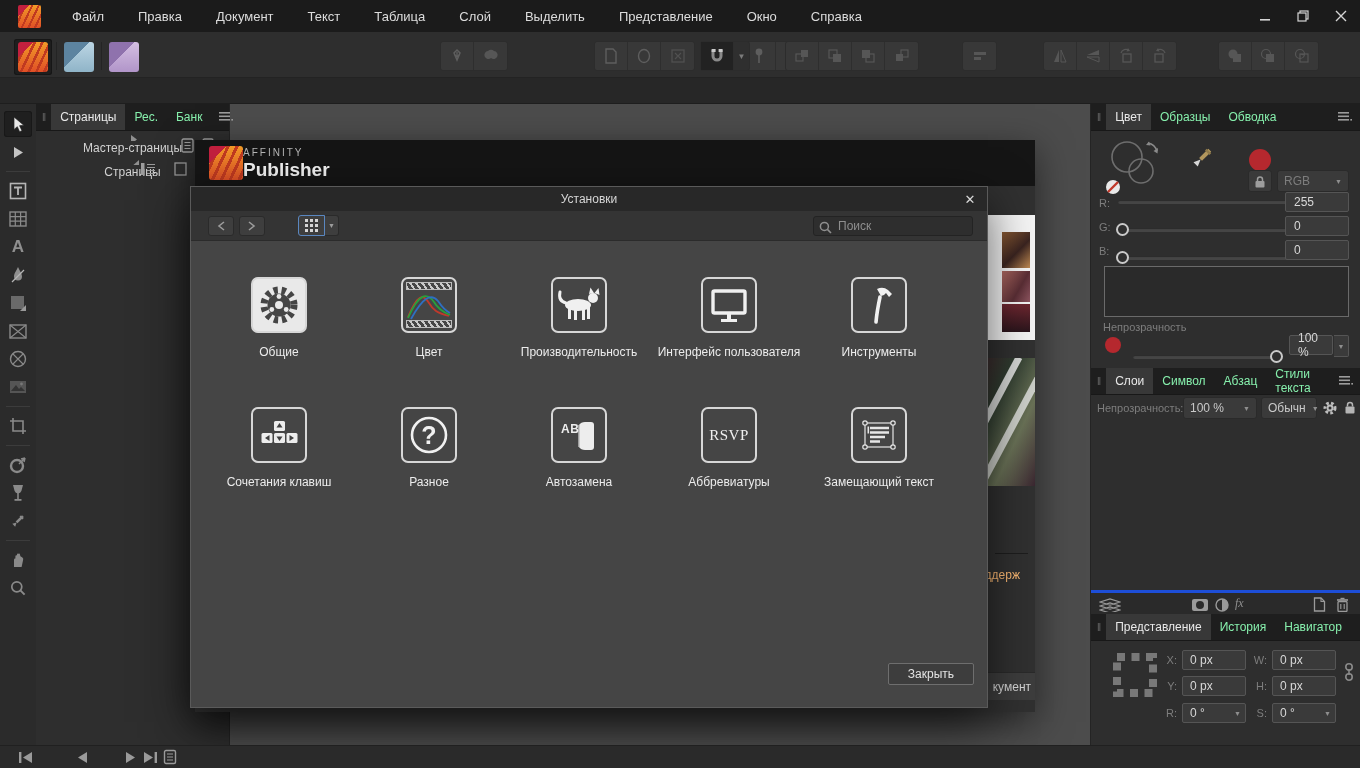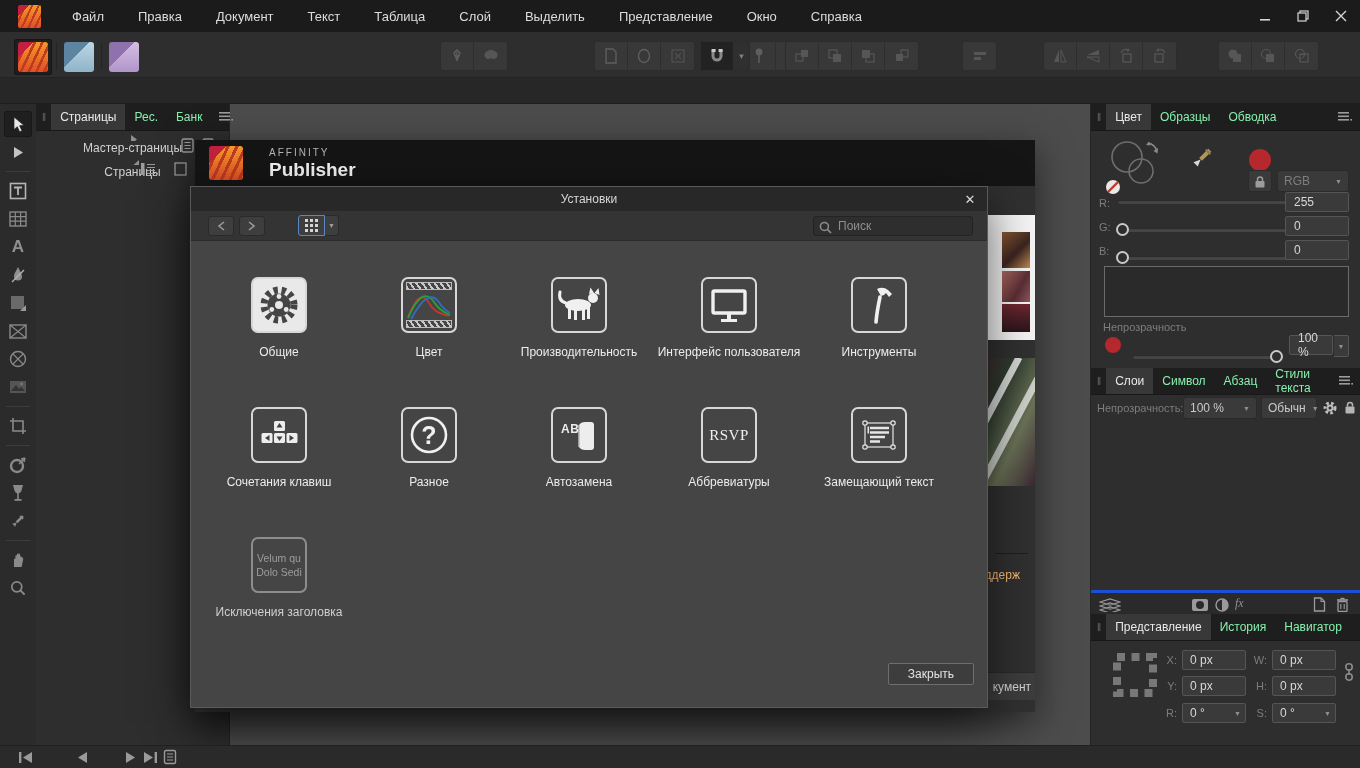--- a/index.html
+++ b/index.html
@@ -51,21 +51,21 @@
   .grip{color:#6a6a6a;font-size:10px;display:flex;align-items:center;padding:0 4px 0 6px;letter-spacing:1px;}
   .burger{margin-left:auto;display:flex;align-items:center;padding:0 8px;}
   .lp-row{height:20px;display:flex;align-items:center;font-size:12px;color:#d2d2d2;position:relative;margin-top:4px;flex-direction:column;}
 
   
   #canvas{left:230px;top:104px;width:860px;height:641px;background:#4c4c4c;z-index:1;}
   #welcome{left:195px;top:140px;width:840px;height:572px;background:#303030;box-shadow:0 10px 34px rgba(0,0,0,.5);z-index:25;}
   #welcome-header{position:absolute;left:0;top:0;width:840px;height:46px;background:#151515;display:flex;align-items:center;}
   .brand-logo{width:34px;height:34px;margin-left:14px;border-radius:3px;
     background:linear-gradient(135deg,#c2203e 0 26%,rgba(0,0,0,0) 26%),repeating-linear-gradient(115deg,#c03a20 0 3px,rgba(0,0,0,0) 3px 8px),linear-gradient(180deg,#f29b28,#e04f26);}
-  .brand-text{margin-left:26px;line-height:1;}
+  .brand-text{margin-left:0;line-height:1;}
   .brand-top{font-size:10px;letter-spacing:2px;color:#b5b5b5;}
   .brand-bottom{font-size:19px;font-weight:bold;color:#f2f2f2;margin-top:2px;}
   .wphoto{position:absolute;left:807px;width:28px;}
   #welcome-bottombar{position:absolute;left:0;top:532px;width:840px;height:28px;background:#3d3d3d;border-top:1px solid #2a2a2a;color:#d6d6d6;font-size:12px;display:flex;align-items:center;justify-content:flex-end;padding-right:4px;}
 
   
   #dialog{left:190px;top:186px;width:798px;height:522px;background:#454545;border:1px solid #5a5a5a;box-shadow:0 14px 44px rgba(0,0,0,.6);z-index:35;}
   #dlg-titlebar{position:absolute;left:0;top:0;width:100%;height:24px;background:#282828;display:flex;align-items:center;justify-content:center;font-size:12px;color:#d6d6d6;}
   #dlg-close{position:absolute;right:8px;top:3px;width:18px;height:18px;display:flex;align-items:center;justify-content:center;color:#d9d9d9;font-size:13px;}
   #dlg-toolbar{position:absolute;left:0;top:24px;width:100%;height:30px;background:#343434;border-bottom:1px solid #2b2b2b;display:flex;align-items:center;}
@@ -828,29 +828,20 @@
               <circle cx="12" cy="14" r="2.2"></circle>
               <circle cx="40" cy="14" r="2.2"></circle>
               <circle cx="12" cy="38" r="2.2"></circle>
               <circle cx="40" cy="38" r="2.2"></circle>
             </g>
         </svg>
       </div>
       <div class="cell-label">Замещающий текст</div>
     </div>
 
-    <div class="cell" style="left:13px;top:350px">
-      <div class="tile dim">
-        <div class="serif" style="color:#9d9d9d;font-size:10.5px;text-align:center;line-height:1.35">
-          <div>Velum qu</div>
-          <div>Dolo Sedi</div>
-        </div>
-      </div>
-      <div class="cell-label dim">Исключения заголовка</div>
-    </div>
 
     <button id="dlg-closebtn">Закрыть</button>
   </div>
 
   <div id="statusbar" class="abs">
     <svg class="abs" style="left:18px;top:5px" width="16" height="13">
         <rect x="1" y="1" width="2.4" height="11" fill="#9a9a9a"></rect>
         <path d="M14 1 L5 6.5 L14 12 Z" fill="#9a9a9a"></path>
       </svg>
     <svg class="abs" style="left:76px;top:5px" width="13" height="13">

